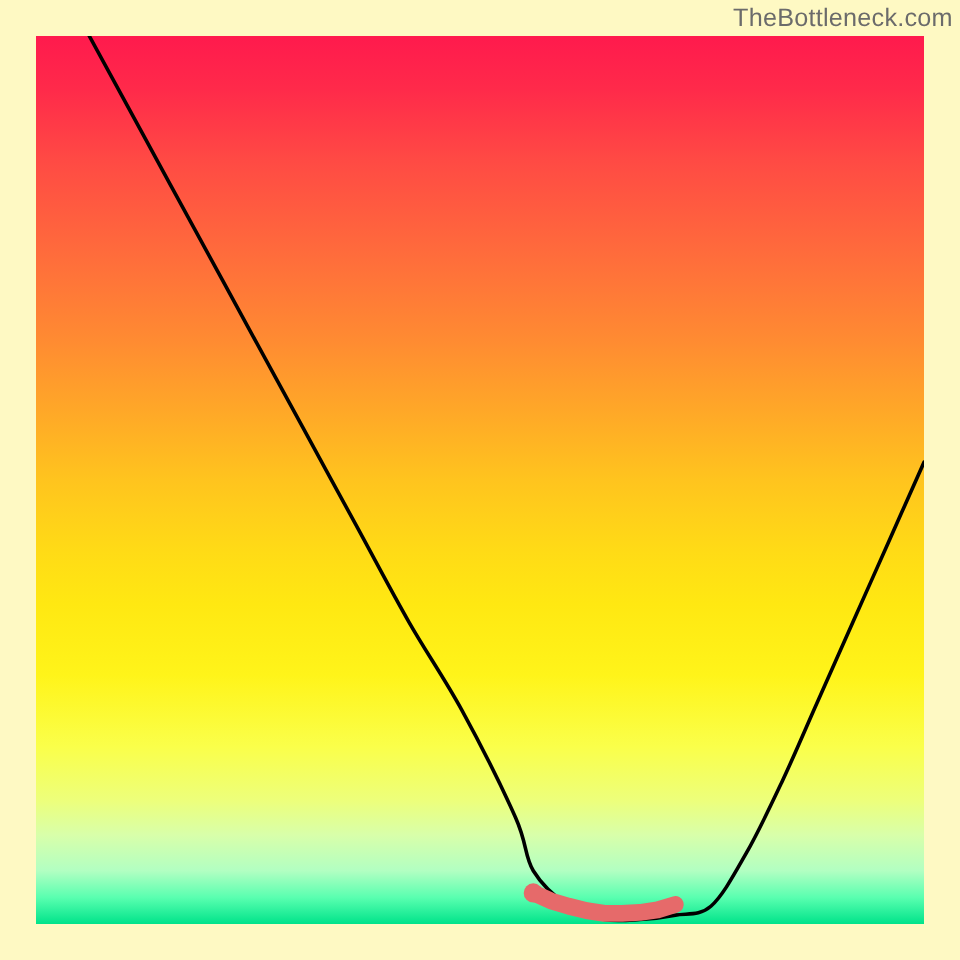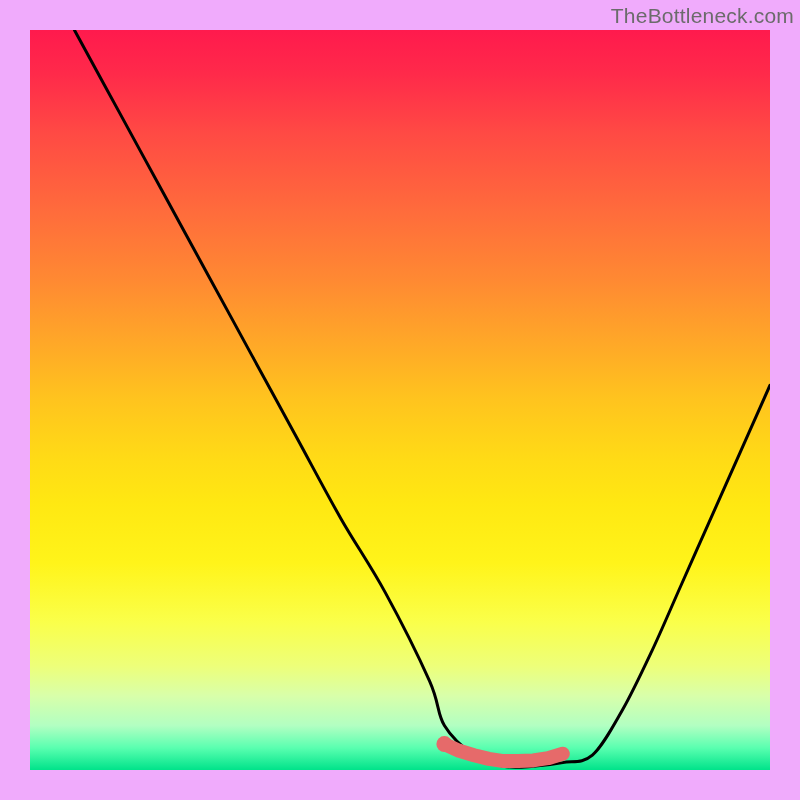--- a/index.html
+++ b/index.html
@@ -8,21 +8,21 @@
     width: 800px;
     height: 800px;
     background: #000;
     overflow: hidden;
     font-family: Arial, Helvetica, sans-serif;
   }
   .frame {
     position: relative;
     width: 800px;
     height: 800px;
-    background: #f0abfc;
+    background: #fef9c3;
   }
   .plot-area {
     position: absolute;
     left: 30px;
     top: 30px;
     width: 740px;
     height: 740px;
     
     background: linear-gradient(to bottom,
       #ff1a4d 0%,

